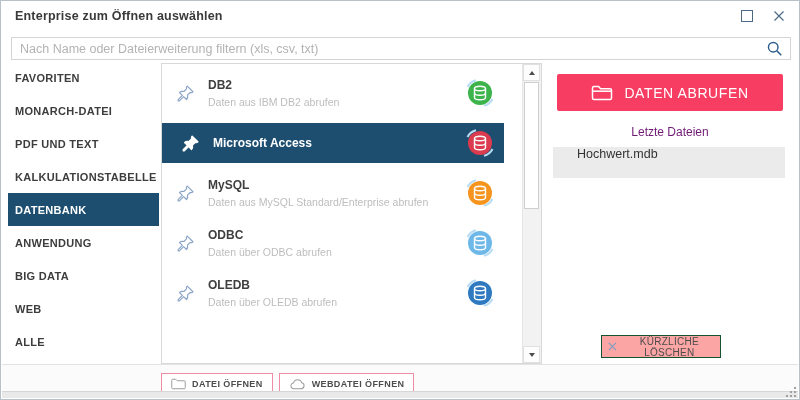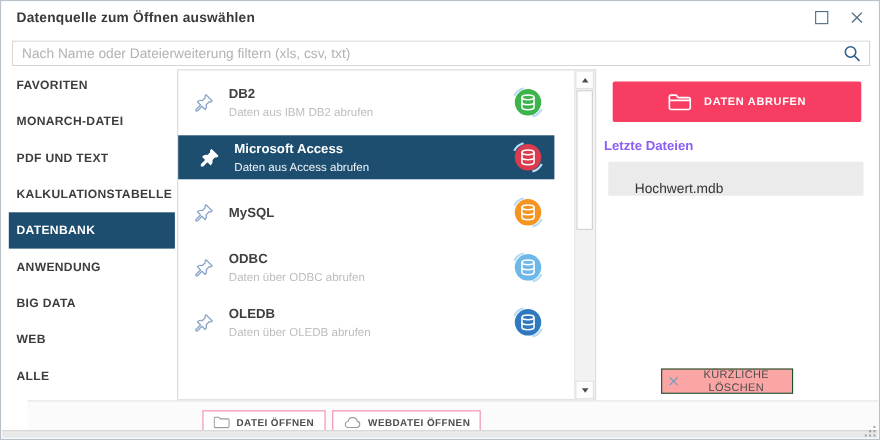--- a/index.html
+++ b/index.html
@@ -42,40 +42,40 @@
   .sbar{position:absolute;right:0;top:0;bottom:0;width:18px;background:#f2f2f2;border-left:1px solid #e6e6e6;}
   .sbtn{position:absolute;left:0;width:17px;height:17px;background:#fdfdfd;border:1px solid #e0e0e0;box-sizing:border-box;display:flex;align-items:center;justify-content:center;}
   .sbtn.up{top:0;}
   .sbtn.down{bottom:0;}
   .tri-up{width:0;height:0;border-left:3.5px solid transparent;border-right:3.5px solid transparent;border-bottom:4px solid #4d4d4d;}
   .tri-down{width:0;height:0;border-left:3.5px solid transparent;border-right:3.5px solid transparent;border-top:4px solid #4d4d4d;}
   .sthumb{position:absolute;left:1px;top:18px;width:15px;height:127px;background:#ffffff;border:1px solid #cfcfcf;box-sizing:border-box;}
 
   
   .right{position:absolute;left:548px;top:62px;width:242px;height:301px;}
-  .getdata{position:absolute;left:8px;top:11px;width:226px;height:37px;background:var(--accent-pink);border:none;border-radius:2px;display:flex;align-items:center;justify-content:center;gap:11px;color:#fff;font-family:"Liberation Sans",sans-serif;font-size:10px;font-weight:bold;letter-spacing:.6px;cursor:default;}
-  .recent-title{position:absolute;left:0;top:62px;width:100%;font-size:12px;font-weight:bold;color:#8b5cf6;}
-  .recent-file{position:absolute;left:4px;top:84px;width:232px;height:31px;background:#ebebeb;display:flex;align-items:flex-end;padding-left:24px;box-sizing:border-box;font-size:12.5px;color:#333;cursor:default;}
+  .getdata{position:absolute;left:8px;top:11px;width:226px;height:37px;background:var(--accent-pink);border:none;border-radius:2px;display:flex;align-items:center;justify-content:center;gap:11px;color:#fff;font-family:"Liberation Sans",sans-serif;font-size:14px;font-weight:normal;letter-spacing:.6px;cursor:default;}
+  .recent-title{position:absolute;left:0;top:62px;width:100%;text-align:center;font-size:12px;font-weight:normal;color:#701a75;}
+  .recent-file{position:absolute;left:4px;top:84px;width:232px;height:31px;background:#ebebeb;display:flex;align-items:flex-start;padding-left:24px;box-sizing:border-box;font-size:12.5px;color:#333;cursor:default;}
   .clearbtn{position:absolute;left:52px;top:272px;width:120px;height:23px;background:#fca5a5;border:1px solid #14532d;display:flex;align-items:center;justify-content:center;gap:8px;font-family:"Liberation Sans",sans-serif;font-size:10px;color:#4c4c4c;letter-spacing:.3px;cursor:default;}
 
   
-  .footer{position:absolute;left:1px;right:1px;top:363px;height:29px;background:#fbfbfb;border-top:1px solid #e3e3e3;margin-left:23px;}
+  .footer{position:absolute;left:1px;right:1px;top:363px;height:29px;background:#fbfbfb;border-top:1px solid #e3e3e3;}
   .fbtns{position:absolute;left:159px;top:8px;display:flex;gap:6px;}
   .fbtn{height:21px;display:inline-flex;align-items:center;gap:6px;padding:0 9px;background:#fff;border:1px solid var(--pink-border);font-family:"Liberation Sans",sans-serif;font-size:9px;font-weight:bold;color:#4d4d4d;letter-spacing:.4px;cursor:default;}
   .fbtn svg{flex:0 0 auto;}
   .closebtn{position:absolute;right:9px;top:8px;width:93px;height:21px;background:#e2e2e2;border:none;display:flex;align-items:center;justify-content:center;font-family:"Liberation Sans",sans-serif;font-size:10.5px;color:#4f4f4f;letter-spacing:.3px;cursor:default;}
   .strip{position:absolute;left:1px;right:1px;bottom:1px;height:6px;background:#e9e9e9;border-top:1px solid #d6d6d6;}
   .grip{position:absolute;right:2px;bottom:1px;}
 </style>
 </head>
 <body>
 
 <div class="dialog">
 
-  <div class="title">Datenquelle zum Öffnen auswählen</div>
+  <div class="title">Enterprise zum Öffnen auswählen</div>
   <div class="winbtns">
     <div class="max-btn"></div>
     <div class="close-btn">
       <svg width="12" height="12" viewBox="0 0 12 12">
           <path d="M1.5 1.5 L10.5 10.5 M10.5 1.5 L1.5 10.5" stroke="#4c6a85" stroke-width="1.2" fill="none"></path>
         </svg>
     </div>
   </div>
 
   <div class="search">
@@ -123,40 +123,40 @@
         </svg>
       </div>
 
 
       <div class="src-row selected">
         <svg class="pin" viewBox="0 0 24 24">
             <path d="M14.2 2.6 L21.4 9.8 C20.6 10.8 19.3 11.1 17.9 10.7 L14.5 14.1 C15.1 16.2 14.7 18.2 13.2 19.6 L9.6 16 L4.3 21.3 L2.7 21.3 L2.7 19.7 L8 14.4 L4.4 10.8 C5.8 9.3 7.8 8.9 9.9 9.5 L13.3 6.1 C12.9 4.7 13.2 3.4 14.2 2.6 Z"></path>
           </svg>
         <div class="src-text">
           <div class="src-name">Microsoft Access</div>
-          <div class="src-desc">Daten aus Access abrufen</div>
         </div>
         <svg class="dbicon" width="32" height="30" viewBox="0 0 32 30">
           <path d="M3.5 9 A 13 13 0 0 1 12 2.2" fill="none" stroke-width="2" stroke="#b8dcf4"></path>
           <path d="M28.5 21 A 13 13 0 0 1 20 27.8" fill="none" stroke-width="2" stroke="#b8dcf4"></path>
           <circle cx="16" cy="15" r="12" fill="#db3b4e"></circle>
           <g stroke="#fff" stroke-width="1.4" fill="none">
               <ellipse cx="16" cy="10.5" rx="5.5" ry="2.2"></ellipse>
               <path d="M10.5 10.5 v9 c0 1.2 2.5 2.2 5.5 2.2 s5.5 -1 5.5 -2.2 v-9"></path>
               <path d="M10.5 15 c0 1.2 2.5 2.2 5.5 2.2 s5.5 -1 5.5 -2.2"></path>
             </g>
         </svg>
       </div>
 
       <div class="src-row">
         <svg class="pin" viewBox="0 0 24 24">
             <path d="M14.2 2.6 L21.4 9.8 C20.6 10.8 19.3 11.1 17.9 10.7 L14.5 14.1 C15.1 16.2 14.7 18.2 13.2 19.6 L9.6 16 L4.3 21.3 L2.7 21.3 L2.7 19.7 L8 14.4 L4.4 10.8 C5.8 9.3 7.8 8.9 9.9 9.5 L13.3 6.1 C12.9 4.7 13.2 3.4 14.2 2.6 Z"></path>
           </svg>
         <div class="src-text">
           <div class="src-name">MySQL</div>
+          <div class="src-desc">Daten aus MySQL Standard/Enterprise abrufen</div>
         </div>
         <svg class="dbicon" width="32" height="30" viewBox="0 0 32 30">
           <path d="M3.5 9 A 13 13 0 0 1 12 2.2" fill="none" stroke-width="2" stroke="#b8dcf4"></path>
           <path d="M28.5 21 A 13 13 0 0 1 20 27.8" fill="none" stroke-width="2" stroke="#b8dcf4"></path>
           <circle cx="16" cy="15" r="12" fill="#f5941f"></circle>
           <g stroke="#fff" stroke-width="1.4" fill="none">
               <ellipse cx="16" cy="10.5" rx="5.5" ry="2.2"></ellipse>
               <path d="M10.5 10.5 v9 c0 1.2 2.5 2.2 5.5 2.2 s5.5 -1 5.5 -2.2 v-9"></path>
               <path d="M10.5 15 c0 1.2 2.5 2.2 5.5 2.2 s5.5 -1 5.5 -2.2"></path>
             </g>

